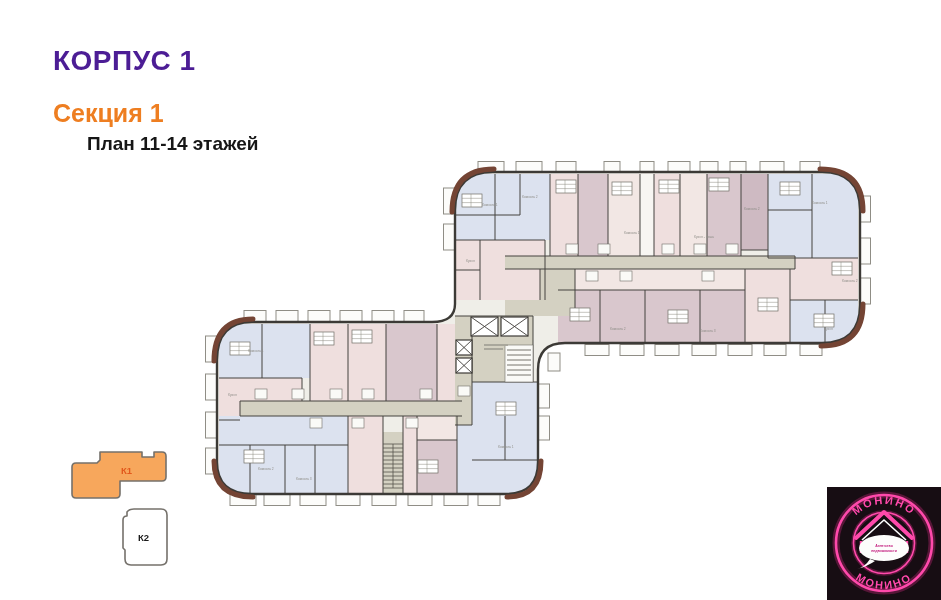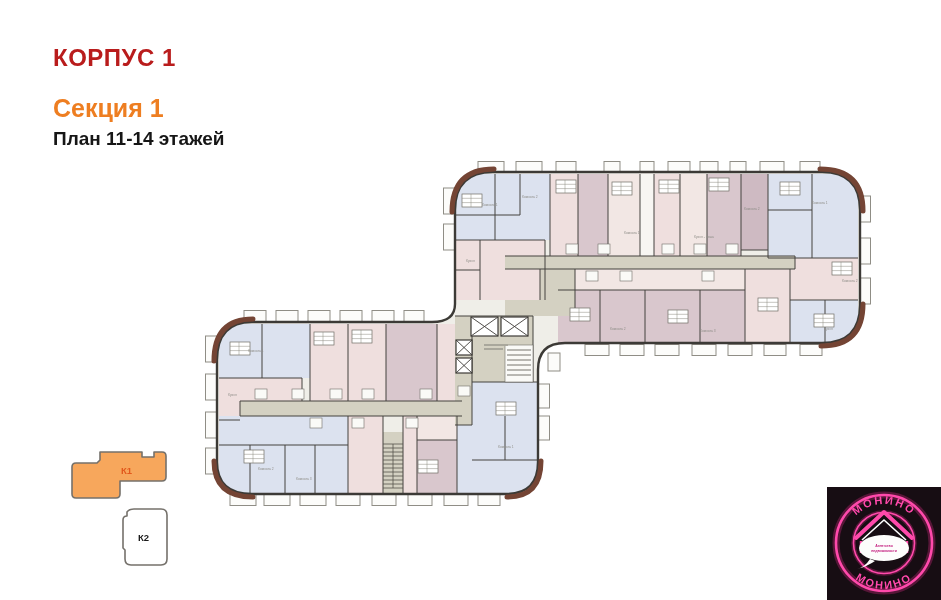--- a/index.html
+++ b/index.html
@@ -1,22 +1,22 @@
 <!DOCTYPE html>
 <html><head>
 <meta charset="utf-8">
 <style>
   html,body{margin:0;padding:0;background:#ffffff;}
   body{width:941px;height:600px;position:relative;overflow:hidden;
        font-family:"Liberation Sans",sans-serif;}
   .stage{position:absolute;inset:0;}
   .hdr{position:absolute;left:53px;top:44px;line-height:1.18;}
-  .t1{font-size:24px;font-weight:bold;color:#b91c1c;letter-spacing:.5px;}
+  .t1{font-size:28px;font-weight:bold;color:#4c1d95;letter-spacing:.5px;}
   .t2{font-size:25px;font-weight:bold;color:#EE7E21;margin-top:22px;}
-  .t3{font-size:19px;font-weight:bold;color:#161616;margin-top:4px;}
+  .t3{font-size:19px;font-weight:bold;color:#161616;margin-top:4px;margin-left:34px;}
   svg{position:absolute;left:0;top:0;}
   .wall{stroke:#45433e;stroke-width:1;fill:none;}
   .outline{stroke:#3c3a36;stroke-width:2.4;fill:none;stroke-linejoin:round;}
   .balcony{fill:#fcfcfa;stroke:#8f8d85;stroke-width:1;}
   .ibox{fill:#ffffff;stroke:#6f6d66;stroke-width:.7;}
   .iboxl{stroke:#8a887f;stroke-width:.5;fill:none;}
   .bath{fill:#fafaf7;stroke:#6f6d66;stroke-width:.6;}
   .lift{fill:#ffffff;stroke:#3c3a36;stroke-width:1.2;}
   .liftx{stroke:#3c3a36;stroke-width:.9;fill:none;}
   .stair{stroke:#56534c;stroke-width:.8;fill:none;}

